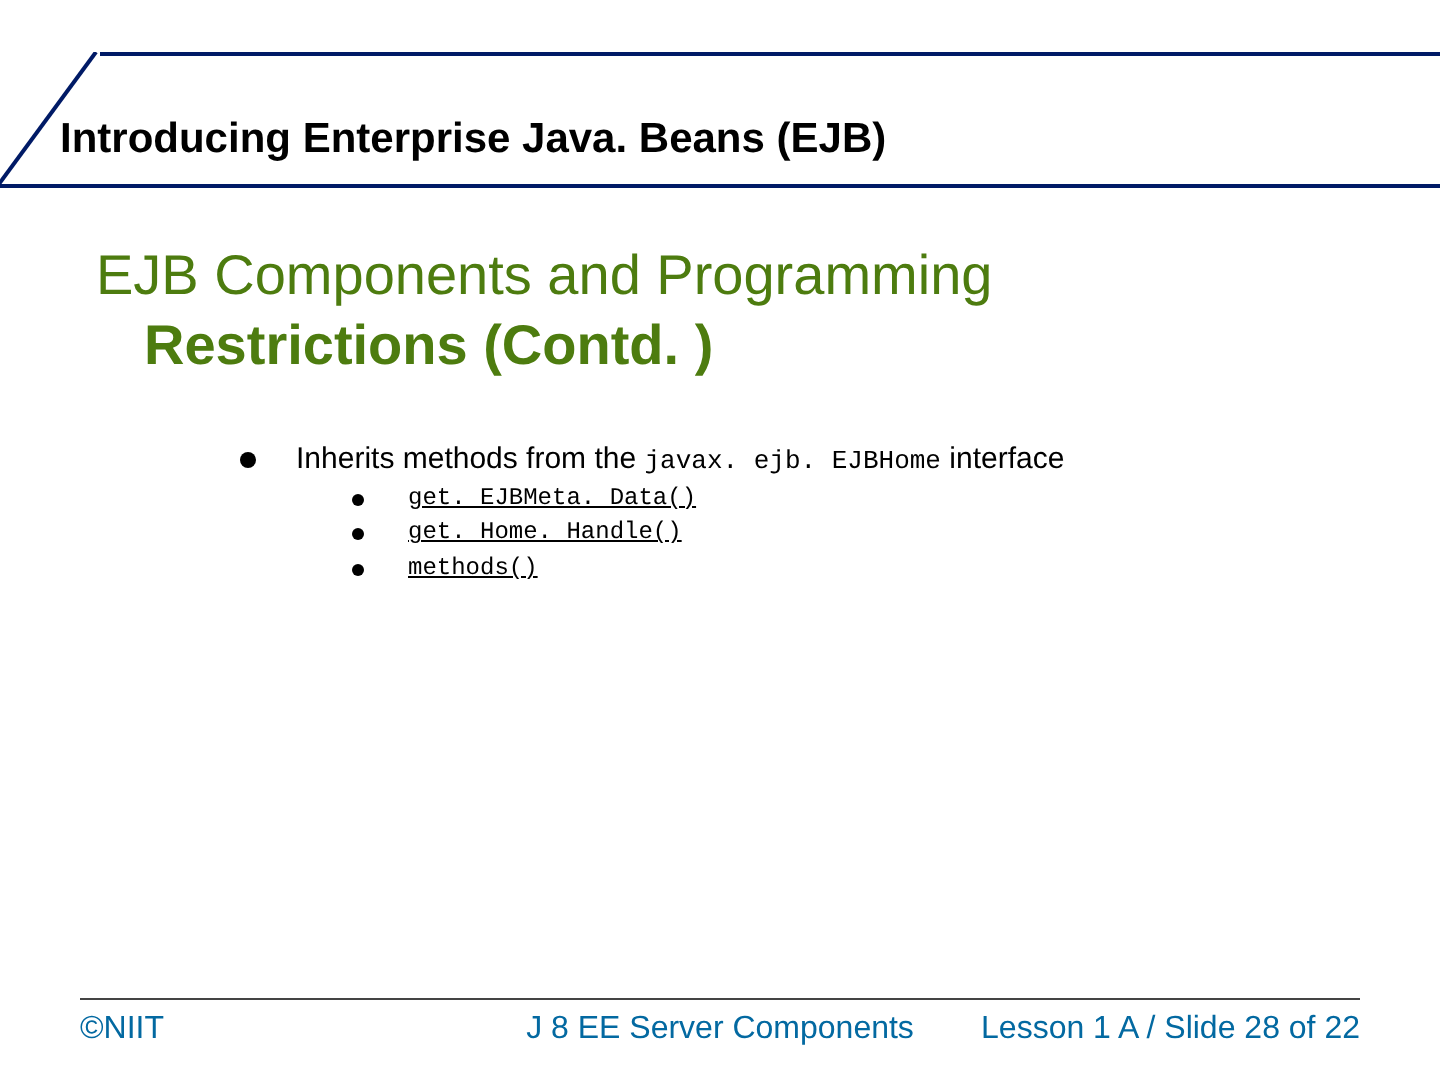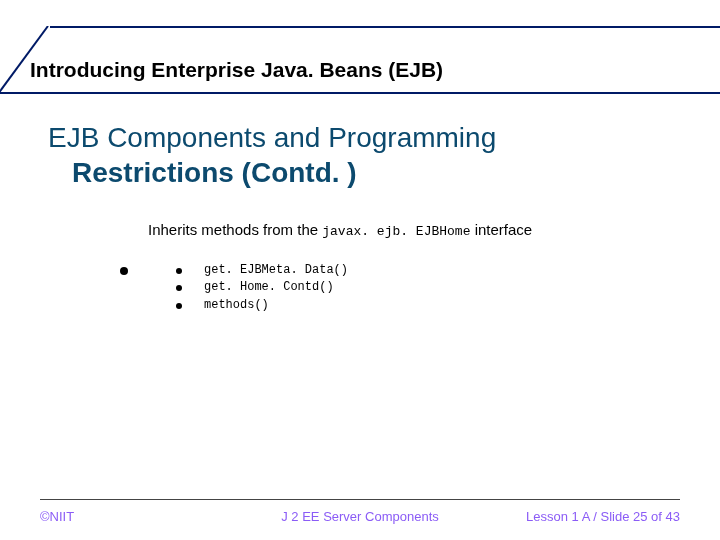--- a/index.html
+++ b/index.html
@@ -58,58 +58,59 @@
     font-size: 21px;
     color: #000;
   }
   .body-title {
     position: absolute;
     top: 120px;
     left: 48px;
     right: 40px;
     font-size: 28px;
     line-height: 1.25;
-    color: #0c4a6e;
+    color: #4d7c0f;
   }
   .body-title .line2 {
     padding-left: 24px;
     display: block;
     font-weight: bold;
   }
   .bullets {
     position: absolute;
     top: 220px;
     left: 120px;
     right: 40px;
     font-size: 15px;
   }
   .bullet-l1 {
     display: flex;
-    align-items: center;
+    align-items: flex-start;
     margin-bottom: 4px;
   }
   .bullet-l1 .dot {
     width: 8px;
     height: 8px;
     border-radius: 50%;
     background: #000;
     margin-top: 6px;
     margin-right: 20px;
     flex-shrink: 0;
   }
   .bullet-l1 .txt {
     line-height: 1.3;
   }
   .code-word {
     font-family: "Courier New", Courier, monospace;
     font-size: 13px;
   }
   .sub-list {
     margin-left: 28px;
-    margin-top: 22px;
+    margin-top: 2px;
+    text-decoration: underline;
   }
   .bullet-l2 {
     display: flex;
     align-items: flex-start;
     margin: 2px 0;
   }
   .bullet-l2 .dot2 {
     width: 6px;
     height: 6px;
     border-radius: 50%;
@@ -132,22 +133,22 @@
   }
   .footer {
     position: absolute;
     left: 40px;
     right: 40px;
     bottom: 16px;
     display: flex;
     justify-content: space-between;
     align-items: flex-end;
     font-family: Arial, Helvetica, sans-serif;
-    font-size: 13px;
-    color: #8b5cf6;
+    font-size: 16px;
+    color: #0369a1;
   }
   .footer .center {
     position: absolute;
     left: 0;
     right: 0;
     text-align: center;
     pointer-events: none;
   }
 </style>
 </head>
@@ -176,31 +177,31 @@
       <div class="dot"></div>
       <div class="txt">
         <span>Inherits methods from the </span><span class="code-word">javax. ejb. EJBHome</span><span> interface</span>
         <div class="sub-list">
           <div class="bullet-l2">
             <div class="dot2"></div>
             <div class="code">get. EJBMeta. Data()</div>
           </div>
           <div class="bullet-l2">
             <div class="dot2"></div>
-            <div class="code">get. Home. Contd()</div>
+            <div class="code">get. Home. Handle()</div>
           </div>
           <div class="bullet-l2">
             <div class="dot2"></div>
             <div class="code">methods()</div>
           </div>
         </div>
       </div>
     </div>
   </div>
 
   <div class="footer-line"></div>
   <div class="footer">
     <span>©NIIT</span>
-    <span class="center">J 2 EE Server Components</span>
-    <span>Lesson 1 A / Slide 25 of 43</span>
+    <span class="center">J 8 EE Server Components</span>
+    <span>Lesson 1 A / Slide 28 of 22</span>
   </div>
 
 </div>
 
 </body></html>

